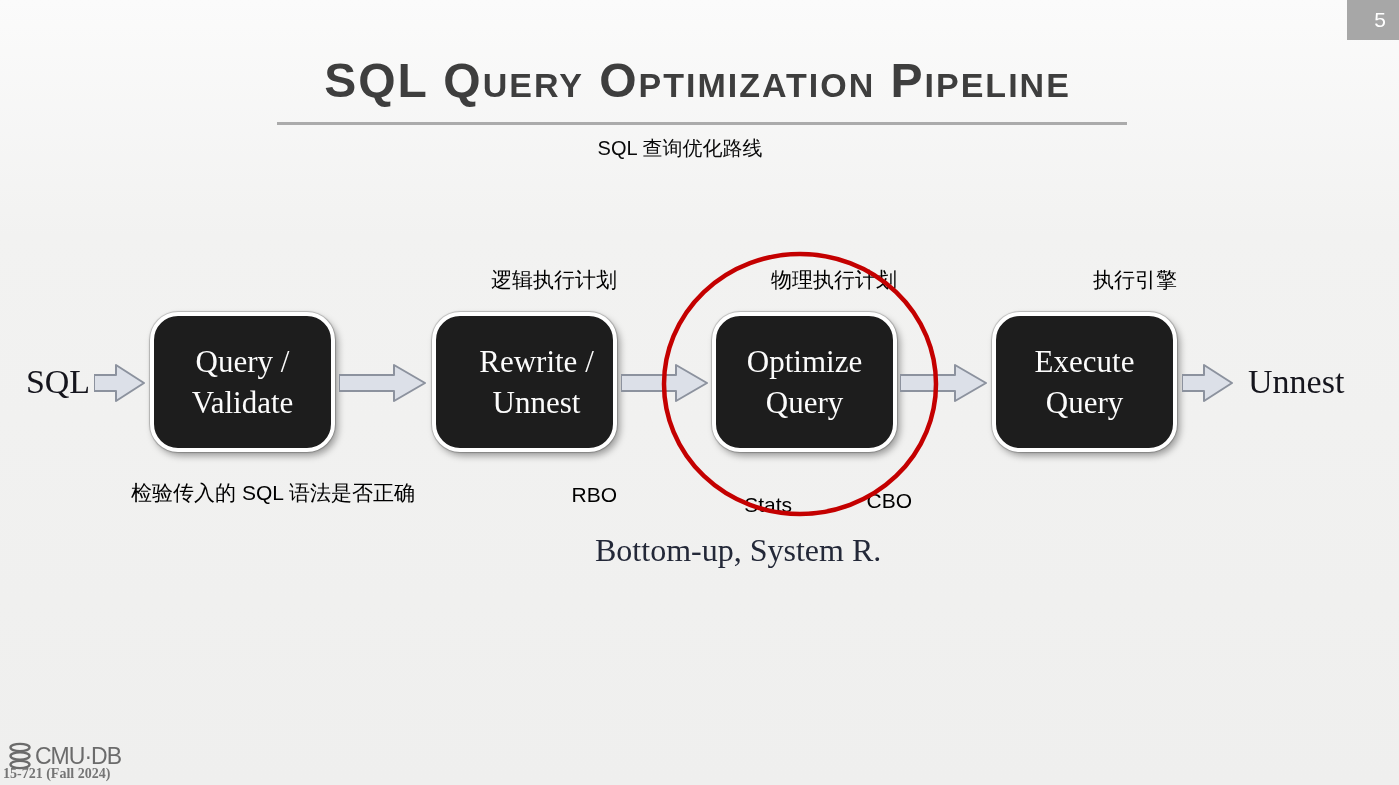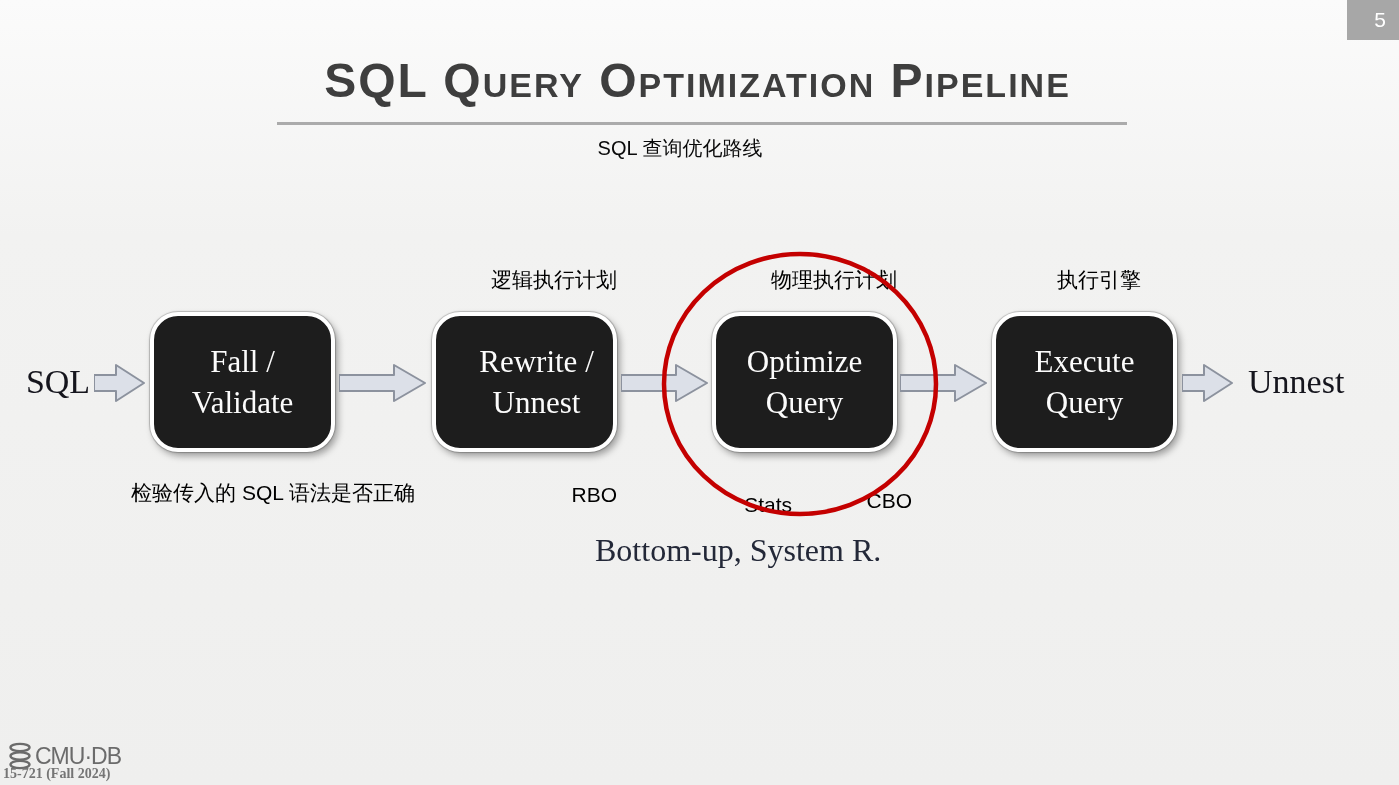--- a/index.html
+++ b/index.html
@@ -58,21 +58,21 @@
   .a1{left:94px;}
   .a2{left:339px;}
   .a3{left:621px;}
   .a4{left:900px;}
   .a5{left:1182px;}
   
   .anno{position:absolute;color:#000;font-size:21px;text-align:right;}
   .above{top:266px;width:185px;}
   .ab2{left:432px;}
   .ab3{left:712px;}
-  .ab4{left:956px;font-family:Liberation Mono, monospace;}
+  .ab4{left:992px;font-family:Liberation Mono, monospace;}
   .below1{left:55px;top:479px;width:360px;}
   .below2{left:432px;top:483px;width:185px;}
   .below3l{left:700px;top:493px;width:92px;}
   .below3r{left:820px;top:489px;width:92px;}
   .note{
     position:absolute;left:595px;top:532px;width:440px;
     font-family:"Liberation Serif",serif;font-size:32px;color:#232838;
   }
   
   .highlight{position:absolute;left:660px;top:250px;}
@@ -107,21 +107,21 @@
   <div class="anno above ab3">物理执行计划</div>
   <div class="anno above ab4">执行引擎</div>
 
   <div class="endpoint ep-in">SQL</div>
 
   <svg class="arrow a1" width="52" height="38" viewBox="0 0 52 38">
     <polygon points="0,11 22,11 22,1 50,19 22,37 22,27 0,27" fill="#dce0e8" stroke="#8c929e" stroke-width="2" stroke-linejoin="round"></polygon>
   </svg>
 
   <div class="stage-box b1">
-    <div>Fall /</div>
+    <div>Query /</div>
     <div>Validate</div>
   </div>
 
   <svg class="arrow a2" width="88" height="38" viewBox="0 0 88 38">
     <polygon points="0,11 55,11 55,1 86,19 55,37 55,27 0,27" fill="#dce0e8" stroke="#8c929e" stroke-width="2" stroke-linejoin="round"></polygon>
   </svg>
 
   <div class="stage-box b2">
     <div>Rewrite /</div>
     <div>Unnest</div>

